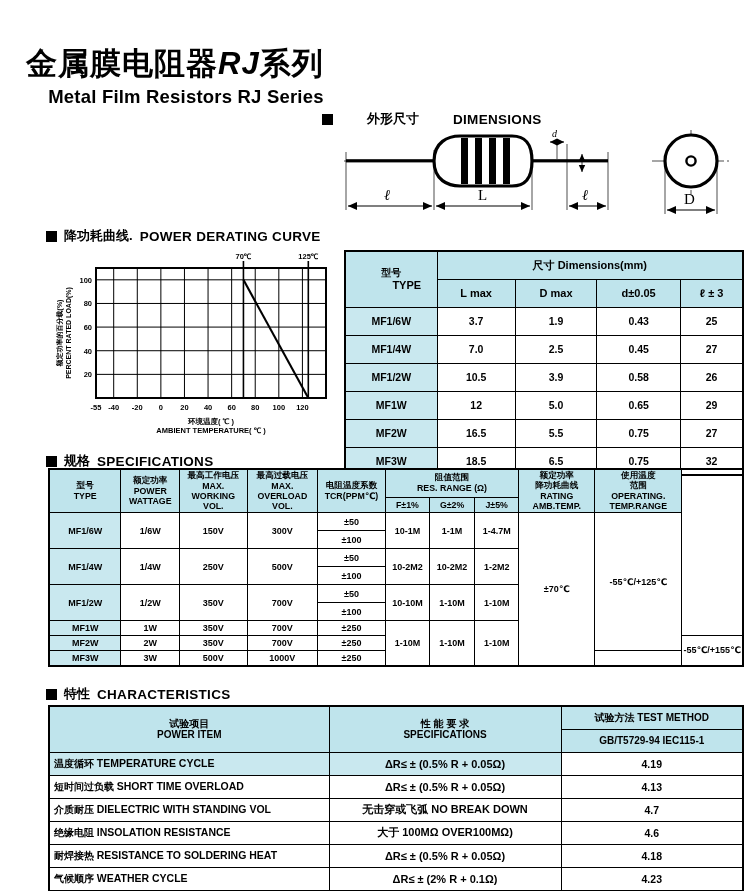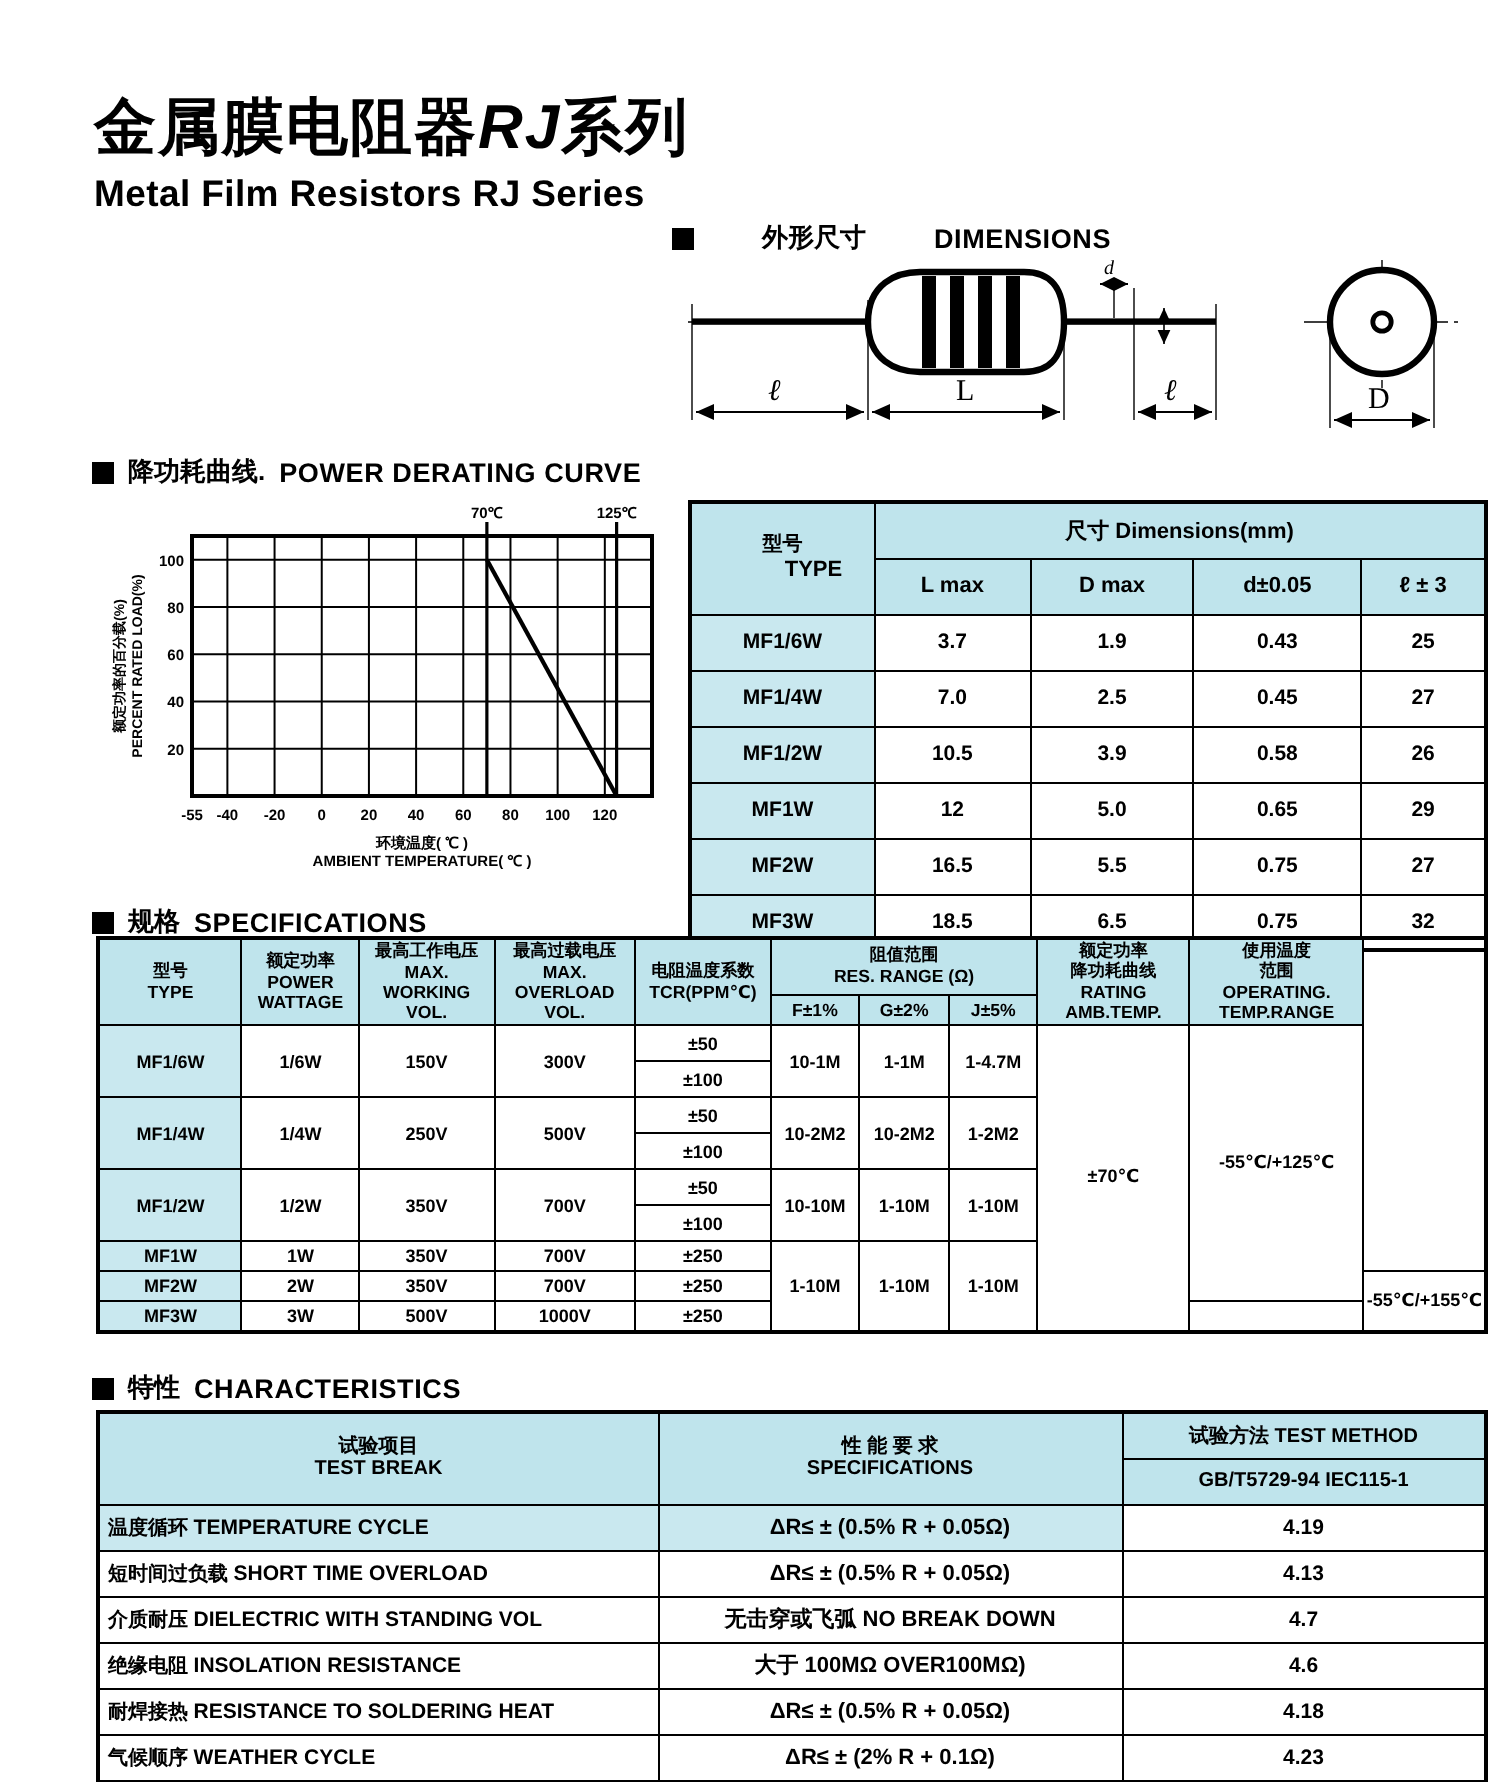--- a/index.html
+++ b/index.html
@@ -8,21 +8,21 @@
     width: 748px; height: 891px;
     background: #fff;
     font-family: "Liberation Sans", "DejaVu Sans", sans-serif;
     color: #000;
     position: relative;
     overflow: hidden;
   }
   .page { position:relative; width:748px; height:891px; padding: 0; }
 
   
-  .title-block { position:absolute; left:47px; top:48px; }
+  .title-block { position:absolute; left:26px; top:48px;text-align:right; }
   .title-cn {
     font-size: 31px; font-weight: bold; letter-spacing: 1px;
     line-height: 1.05; white-space: nowrap;
   }
   .title-cn .rj { font-style: italic; }
   .title-en {
     font-size: 18.5px; font-weight: bold; letter-spacing: 0.2px;
     margin-top: 5px; white-space: nowrap;
   }
 
@@ -80,21 +80,21 @@
 </head>
 <body>
 
 <div class="page">
 
   <div class="title-block">
     <div class="title-cn"><span>金属膜电阻器</span><span class="rj">RJ</span><span>系列</span></div>
     <div class="title-en">Metal Film Resistors RJ Series</div>
   </div>
 
-  <div class="sec-head" style="left:336px; top:110px;gap:34px;">
+  <div class="sec-head" style="left:322px; top:110px;gap:34px;">
     <span class="bullet"></span>
     <span class="sec-cn">外形尺寸</span>
     <span class="sec-en">DIMENSIONS</span>
   </div>
 
   <div class="dims-art">
     <svg width="412" height="108" viewBox="0 0 412 108">
 
       <line x1="8" y1="33" x2="272" y2="33" stroke="#000" stroke-width="0.7" stroke-dasharray="14,3,2,3"></line>
 
@@ -392,21 +392,21 @@
     <span class="bullet"></span>
     <span class="sec-cn">特性</span>
     <span class="sec-en">CHARACTERISTICS</span>
   </div>
 
   <table class="tbl" id="char-table">
     <tbody id="char-body">
         <tr>
           <td class="hdr hdr-item" rowspan="2" style="width:280px">
             <span class="cn">试验项目</span>
-            <span class="en">TEST BREAK</span>
+            <span class="en">POWER ITEM</span>
           </td>
           <td class="hdr hdr-item" rowspan="2" style="width:232px">
             <span class="cn">性 能 要 求</span>
             <span class="en">SPECIFICATIONS</span>
           </td>
           <td class="hdr">试验方法 TEST METHOD</td>
         </tr>
         <tr>
           <td class="hdr">GB/T5729-94 IEC115-1</td>
         </tr>

